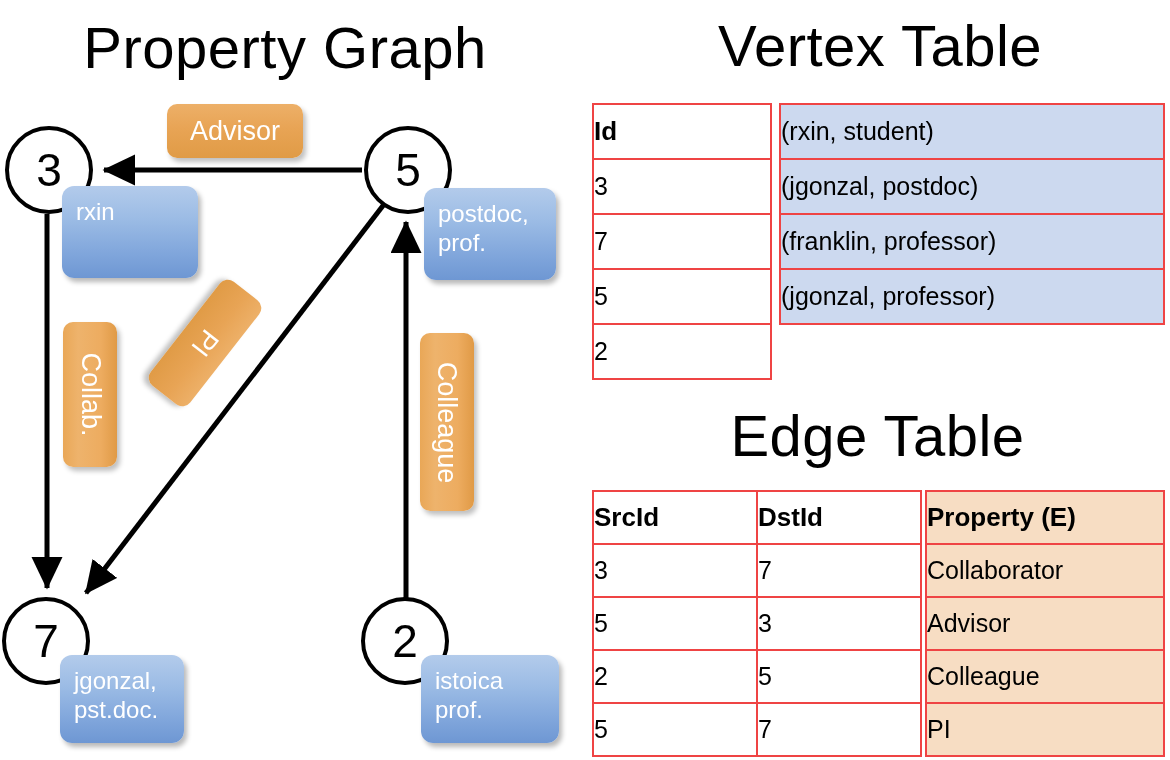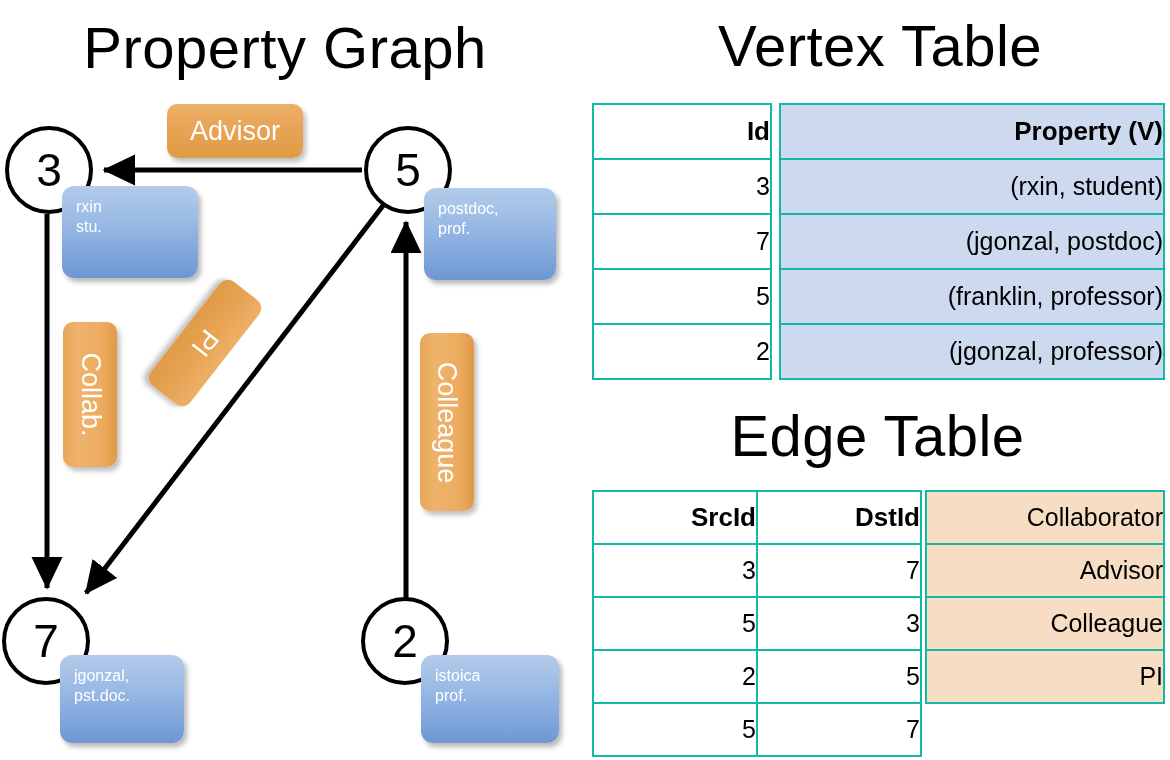--- a/index.html
+++ b/index.html
@@ -54,21 +54,21 @@
   #vnode-7 { left: 2px;   top: 597px; }
   #vnode-2 { left: 361px; top: 597px; }
 
   
   .prop-box {
     position: absolute;
     border-radius: 12px;
     background: linear-gradient(180deg, #b3cbeb 0%, #9cbce5 35%, #7fa5db 75%, #6e97d3 100%);
     box-shadow: 3px 4px 5px rgba(0,0,0,0.28);
     color: #ffffff;
-    font-size: 16px;
+    font-size: 24px;
     line-height: 1.22;
     padding: 11px 0 0 14px;
     box-sizing: border-box;
     z-index: 6;
     font-weight: 400;
   }
   #prop-rxin     { left: 62px;  top: 186px; width: 136px; height: 92px; }
   #prop-franklin { left: 424px; top: 188px; width: 132px; height: 92px; }
   #prop-jgonzal  { left: 60px;  top: 655px; width: 124px; height: 88px; }
   #prop-istoica  { left: 421px; top: 655px; width: 138px; height: 88px; }
@@ -110,22 +110,22 @@
   }
 
   
   .dtable {
     position: absolute;
     border-collapse: collapse;
     font-size: 25px;
     font-weight: 400;
   }
   .dtable td, .dtable th {
-    border: 2px solid #14b8a6;
-    text-align: right;
+    border: 2px solid #ef4444;
+    text-align: left;
     font-weight: 400;
     padding: 0;
     height: 44px;
     background: #ffffff;
   }
   .dtable th { font-weight: 700; font-size: 26px; }
   .cell-blue { background: #ccd9ef !important; }
   .cell-peach{ background: #f7ddc3 !important; }
 
   
@@ -163,21 +163,20 @@
   <line x1="406" y1="598" x2="406" y2="222" stroke="#000" stroke-width="5" marker-end="url(#arrowhead)"></line>
 </svg>
 
 <div class="vnode" id="vnode-3">3</div>
 <div class="vnode" id="vnode-5">5</div>
 <div class="vnode" id="vnode-7">7</div>
 <div class="vnode" id="vnode-2">2</div>
 
 <div class="prop-box" id="prop-rxin">
   <div>rxin</div>
-  <div>stu.</div>
 </div>
 <div class="prop-box" id="prop-franklin">
   <div>postdoc,</div>
   <div>prof.</div>
 </div>
 <div class="prop-box" id="prop-jgonzal">
   <div>jgonzal,</div>
   <div>pst.doc.</div>
 </div>
 <div class="prop-box" id="prop-istoica">
@@ -215,23 +214,20 @@
     <td>5</td>
   </tr>
   <tr>
     <td>2</td>
   </tr>
 </tbody>
   </table>
 
 <table class="dtable" id="vertex-table-prop">
   <tbody>
-      <tr>
-    <th class="cell-blue">Property (V)</th>
-  </tr>
   <tr>
     <td class="cell-blue">(rxin, student)</td>
   </tr>
   <tr>
     <td class="cell-blue">(jgonzal, postdoc)</td>
   </tr>
   <tr>
     <td class="cell-blue">(franklin, professor)</td>
   </tr>
   <tr>
@@ -262,20 +258,23 @@
   </tr>
   <tr>
     <td>5</td>
     <td>7</td>
   </tr>
 </tbody>
   </table>
 
 <table class="dtable" id="edge-table-prop">
   <tbody>
+      <tr>
+    <th class="cell-peach">Property (E)</th>
+  </tr>
   <tr>
     <td class="cell-peach">Collaborator</td>
   </tr>
   <tr>
     <td class="cell-peach">Advisor</td>
   </tr>
   <tr>
     <td class="cell-peach">Colleague</td>
   </tr>
   <tr>

